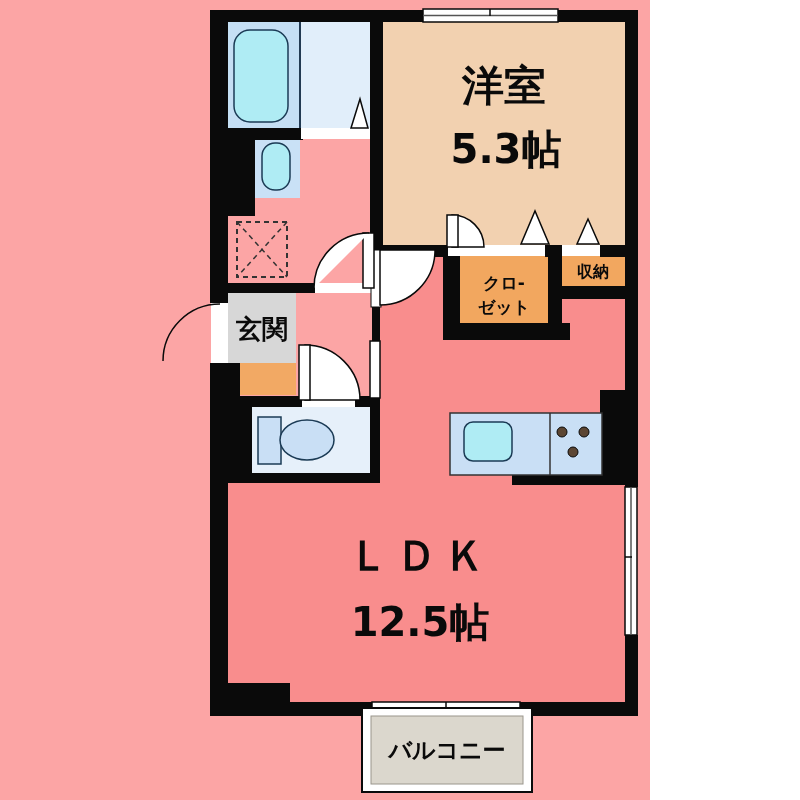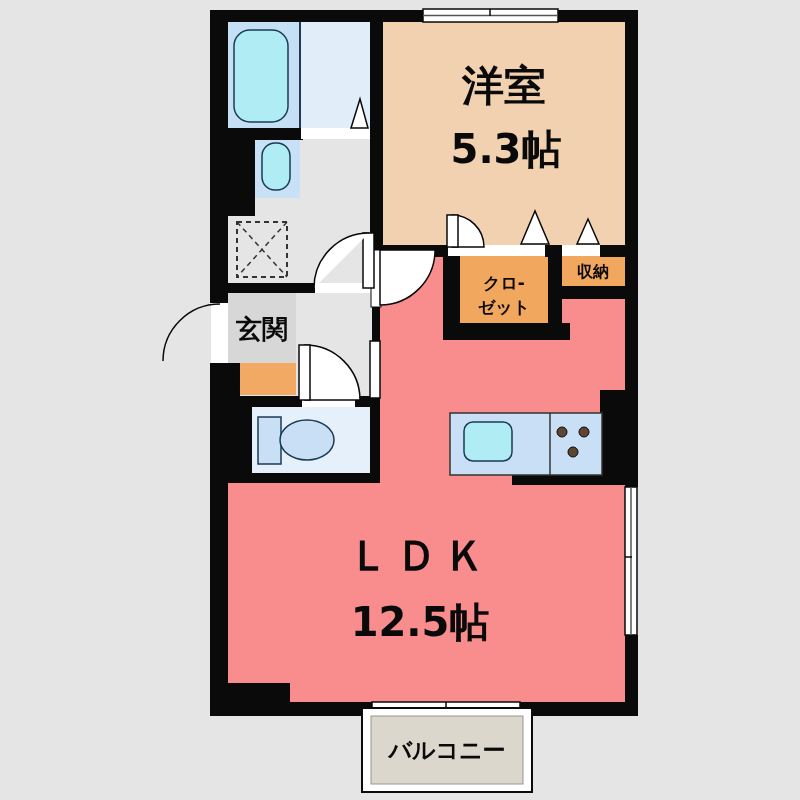--- a/index.html
+++ b/index.html
@@ -1,16 +1,16 @@
 <!DOCTYPE html>
 <html><head>
 <meta charset="utf-8">
 <style>
   html,body{margin:0;padding:0;background:#ffffff;}
-  #stage{position:relative;width:800px;height:800px;background:#e5e5e5;overflow:hidden;
+  #stage{position:relative;width:650px;height:800px;background:#fca5a5;overflow:hidden;
          font-family:"DejaVu Sans","Liberation Sans",sans-serif;}
   svg{position:absolute;left:0;top:0;}
   text{font-family:"DejaVu Sans","Liberation Sans",sans-serif;font-weight:900;fill:#0a0a0a;}
 </style>
 </head>
 <body>
 
 <div id="stage">
 <svg width="800" height="800" viewBox="0 0 800 800">
 

